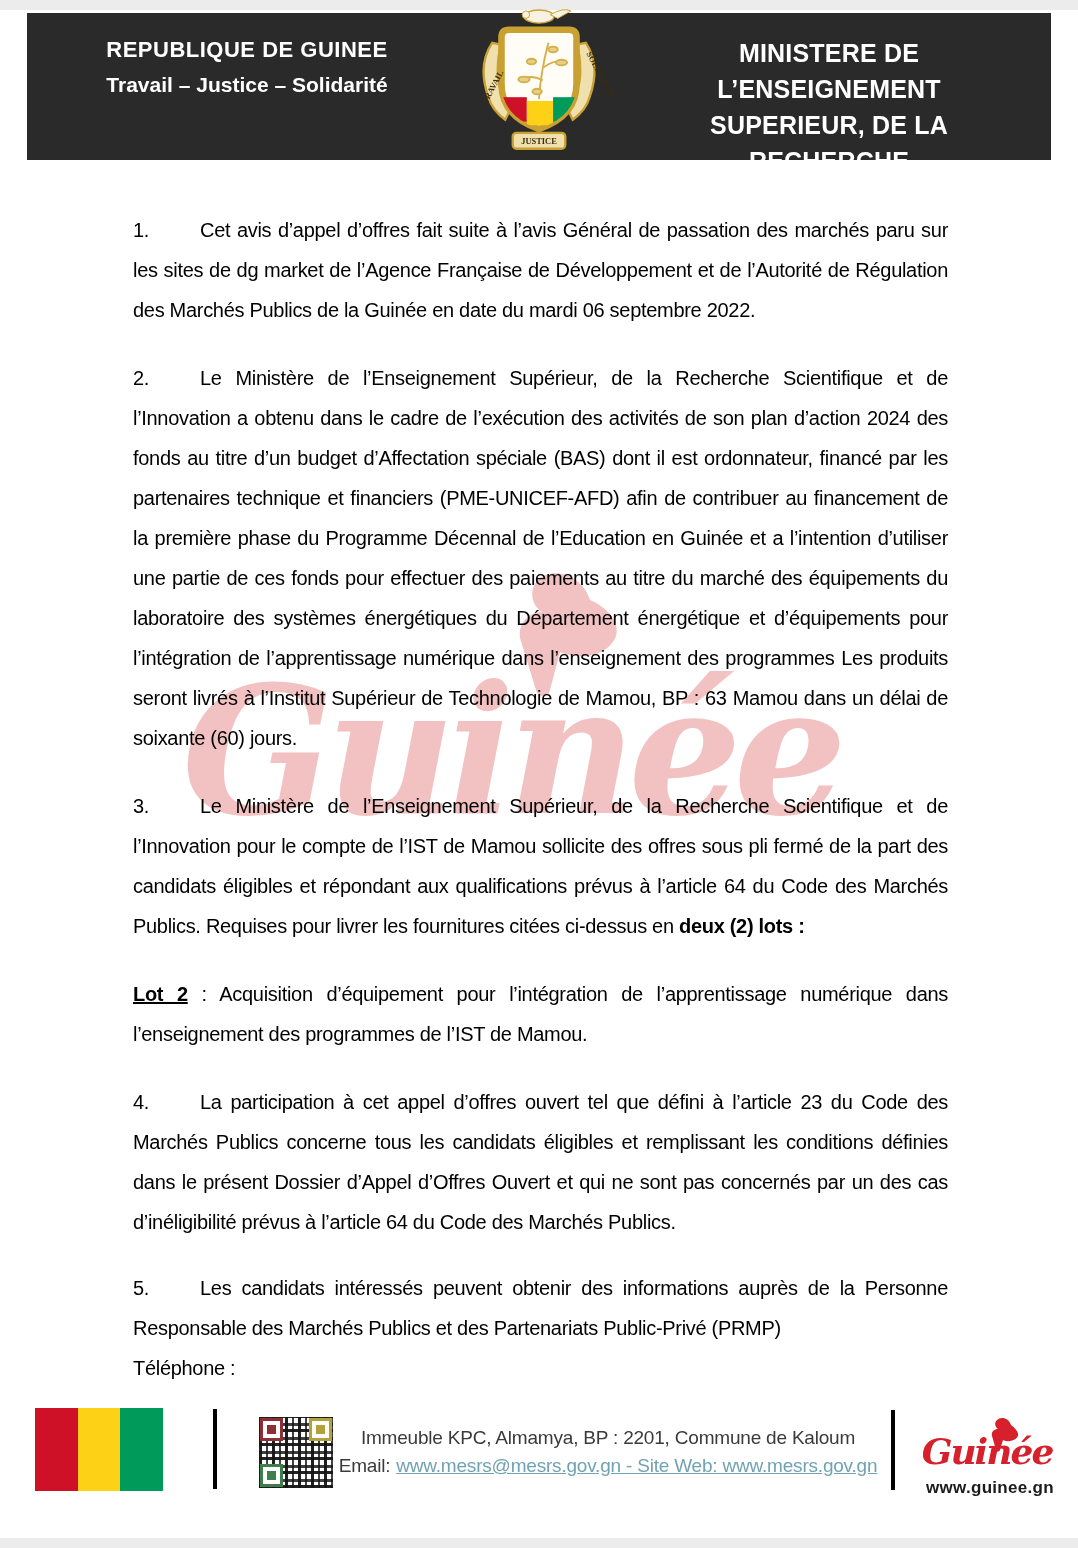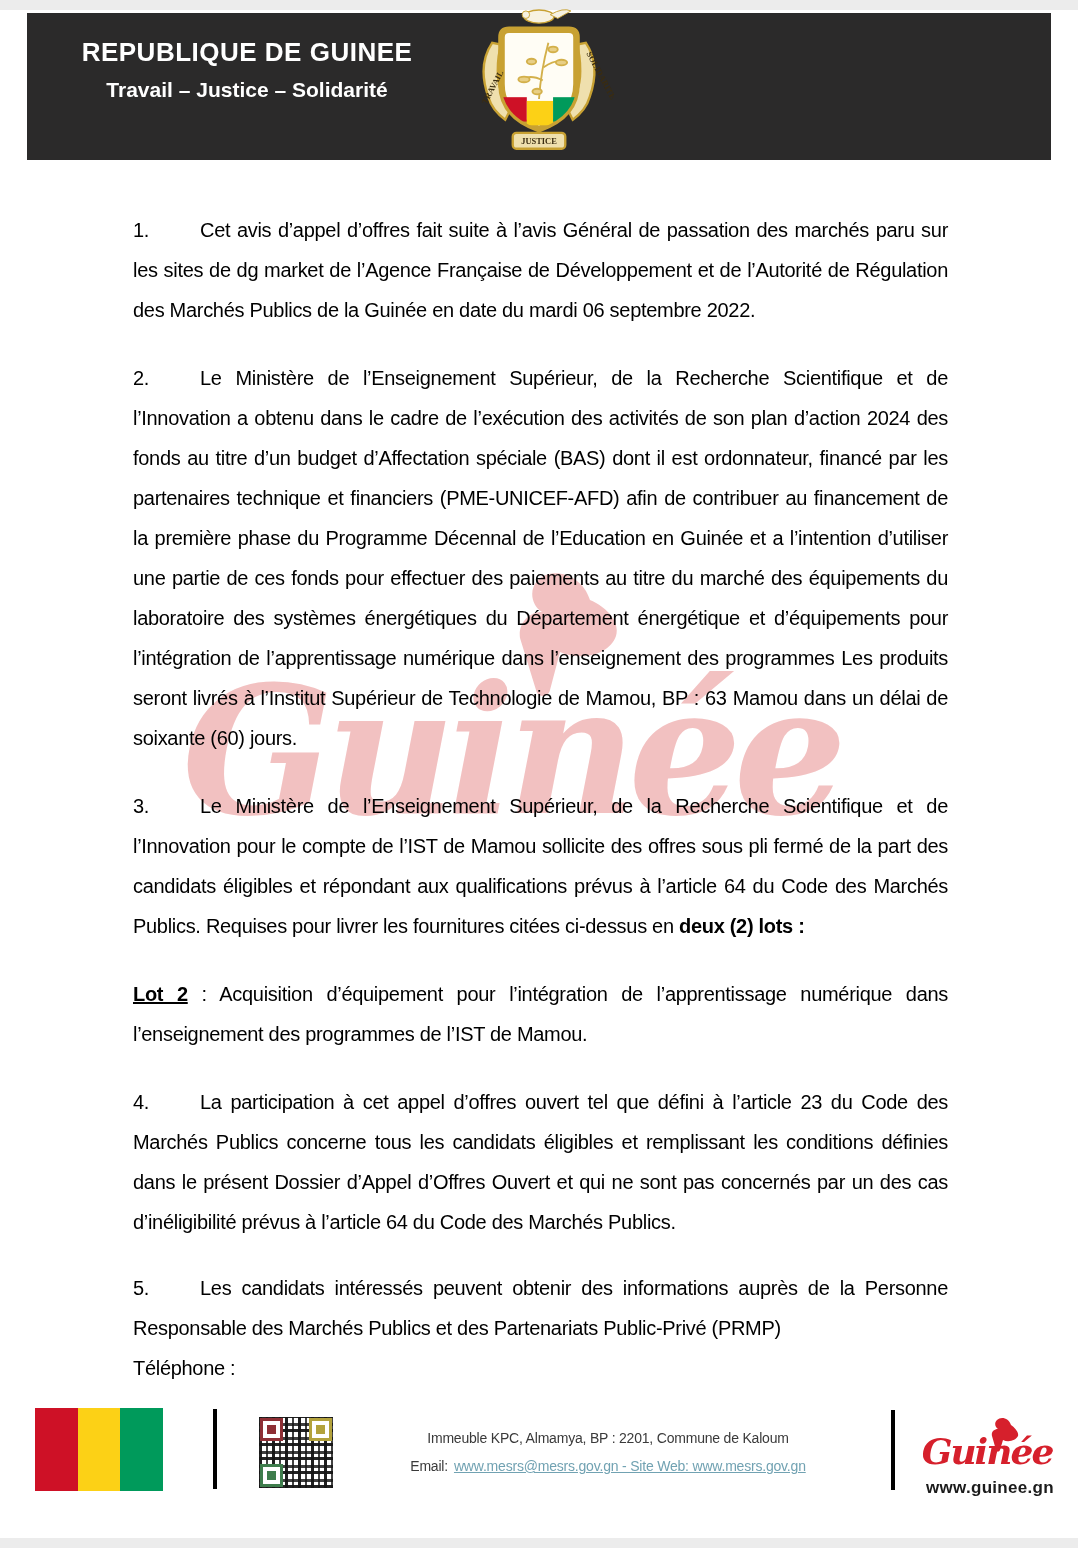--- a/index.html
+++ b/index.html
@@ -10,21 +10,21 @@
   .edge-strip{position:absolute;left:0;width:1078px;height:10px;background:#ececec;}
   .edge-strip.top{top:0;}
   .edge-strip.bottom{top:1538px;}
 
   
   .header-band{
     position:absolute;left:27px;top:13px;width:1024px;height:147px;
     background:#2b2a2a;color:#ffffff;
   }
   .header-left{position:absolute;left:30px;top:24px;width:380px;text-align:center;}
-  .header-left .h-title{font-size:26px;font-weight:bold;letter-spacing:.5px;}
+  .header-left .h-title{font-size:22px;font-weight:bold;letter-spacing:.5px;}
   .header-left .h-sub{font-size:21px;font-weight:bold;margin-top:10px;}
   .header-right{position:absolute;right:22px;top:22px;width:400px;text-align:center;
     font-size:25px;font-weight:bold;line-height:36px;letter-spacing:.2px;}
   .emblem-wrap{position:absolute;left:464px;top:0px;width:150px;height:170px;z-index:3;}
 
   
   .content{position:absolute;left:133px;top:180px;width:815px;z-index:1;}
   .title-block{text-align:center;color:#161616;}
   .title-main{font-size:24px;font-weight:bold;letter-spacing:.3px;}
   .title-sep{font-size:20px;font-weight:bold;letter-spacing:2px;line-height:26px;margin-top:2px;}
@@ -56,36 +56,41 @@
   }
   .finder{position:absolute;width:17px;height:17px;background:#fff;}
   .finder .dot{position:absolute;left:4px;top:4px;width:9px;height:9px;}
   .finder.tl{left:1px;top:1px;border:3px solid #8e2f35;}
   .finder.tl .dot{background:#8e2f35;}
   .finder.tr{right:1px;top:1px;border:3px solid #b3a23c;}
   .finder.tr .dot{background:#b3a23c;}
   .finder.bl{left:1px;bottom:1px;border:3px solid #3e7d4c;}
   .finder.bl .dot{background:#3e7d4c;}
   .address-block{position:absolute;left:338px;top:1424px;width:540px;text-align:center;
-    font-size:14px;line-height:28px;color:#3a3a3a;letter-spacing:-0.2px;}
+    font-size:19px;line-height:28px;color:#3a3a3a;letter-spacing:-0.2px;}
   .address-links{color:#71a2b2;}
   .address-links a{color:#71a2b2;text-decoration:underline;text-align:center;}
   .guinee-logo{position:absolute;left:915px;top:1412px;width:150px;text-align:center;}
   .guinee-site{font-size:17px;font-weight:bold;color:#1b1b1b;letter-spacing:.3px;margin-top:0px;}
 </style>
 </head>
 <body>
 
 <div class="edge-strip top"></div>
 <div class="edge-strip bottom"></div>
 
 <div class="header-band">
   <div class="header-left">
     <div class="h-title">REPUBLIQUE DE GUINEE</div>
     <div class="h-sub">Travail – Justice – Solidarité</div>
+  </div>
+  <div class="header-right">
+    <div>MINISTERE DE L’ENSEIGNEMENT</div>
+    <div>SUPERIEUR, DE LA RECHERCHE</div>
+    <div>SCIENTIFIQUE ET DE L’INNOVATION</div>
   </div>
 </div>
 
 <div class="emblem-wrap">
   <svg viewBox="0 0 160 170" width="150" height="170">
 
     <g>
       <ellipse cx="80" cy="12" rx="16" ry="7" fill="#f7f2e2" stroke="#c8a132" stroke-width="1.5"></ellipse>
       <path d="M92,10 q14,-8 22,-4 l-14,8 z" fill="#f7f2e2" stroke="#c8a132" stroke-width="1"></path>
       <circle cx="66" cy="10" r="4" fill="#f7f2e2" stroke="#c8a132" stroke-width="1"></circle>

